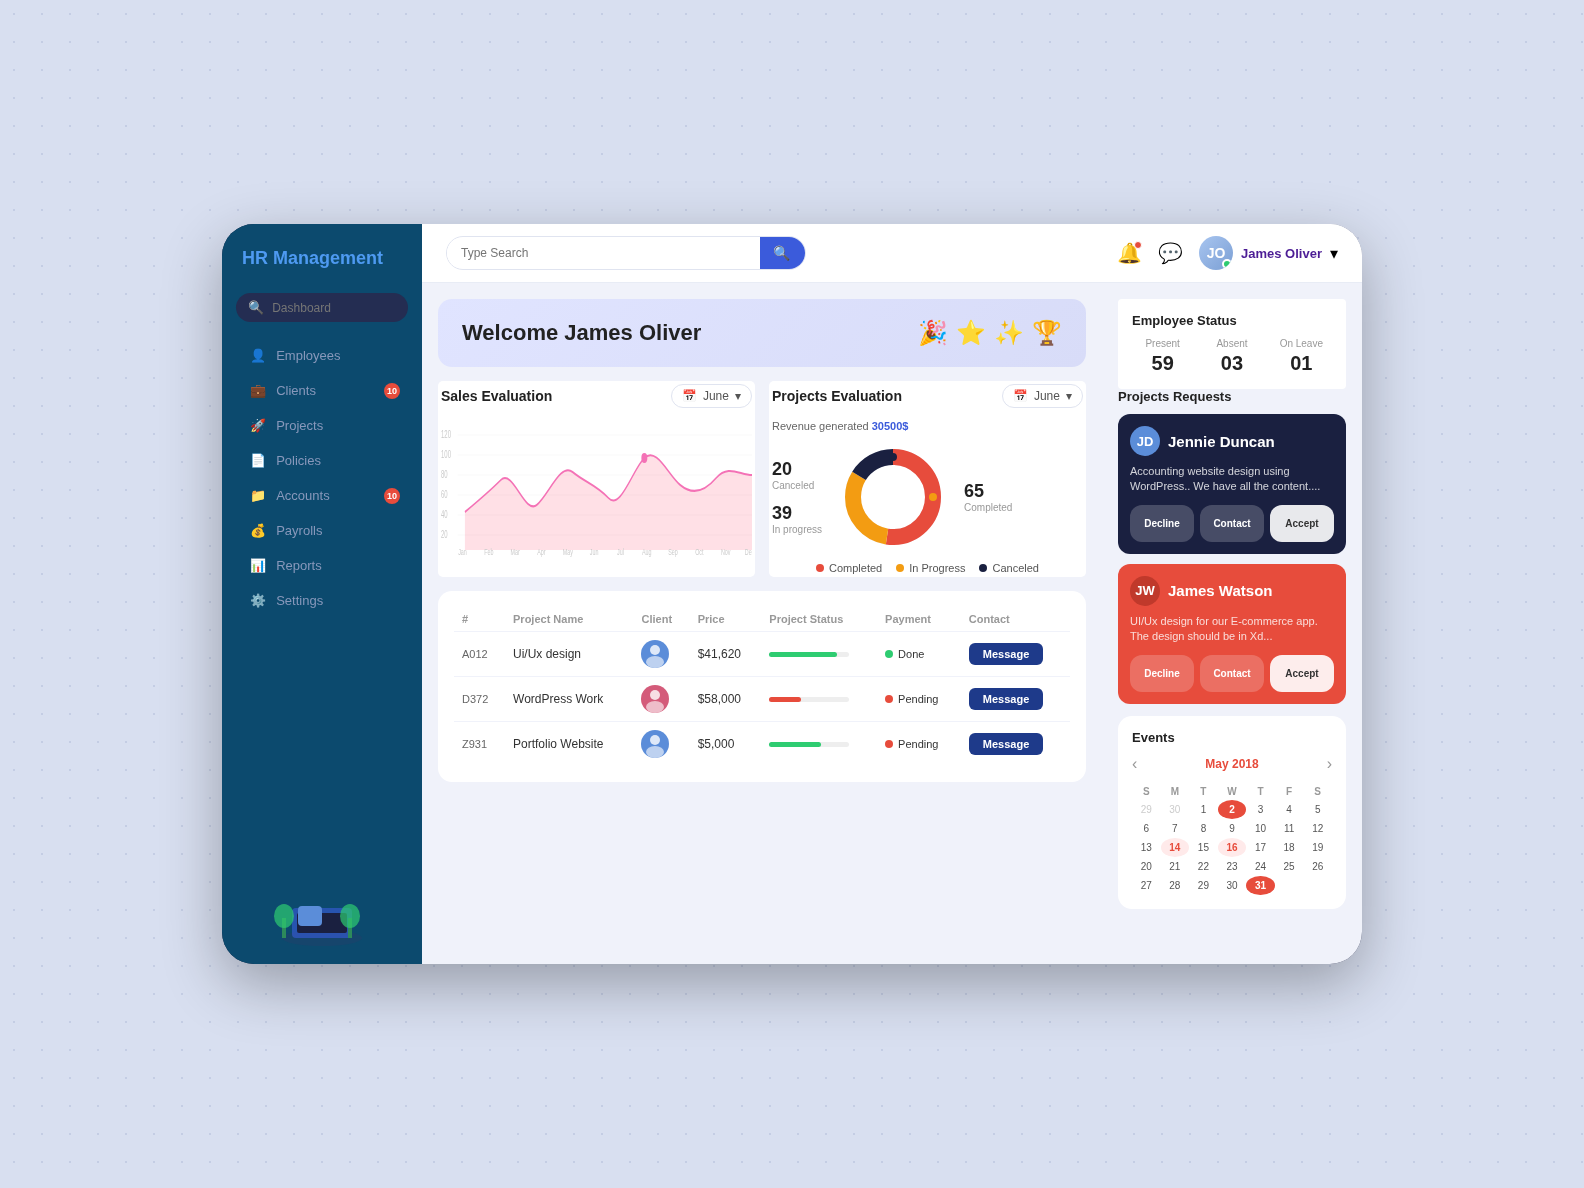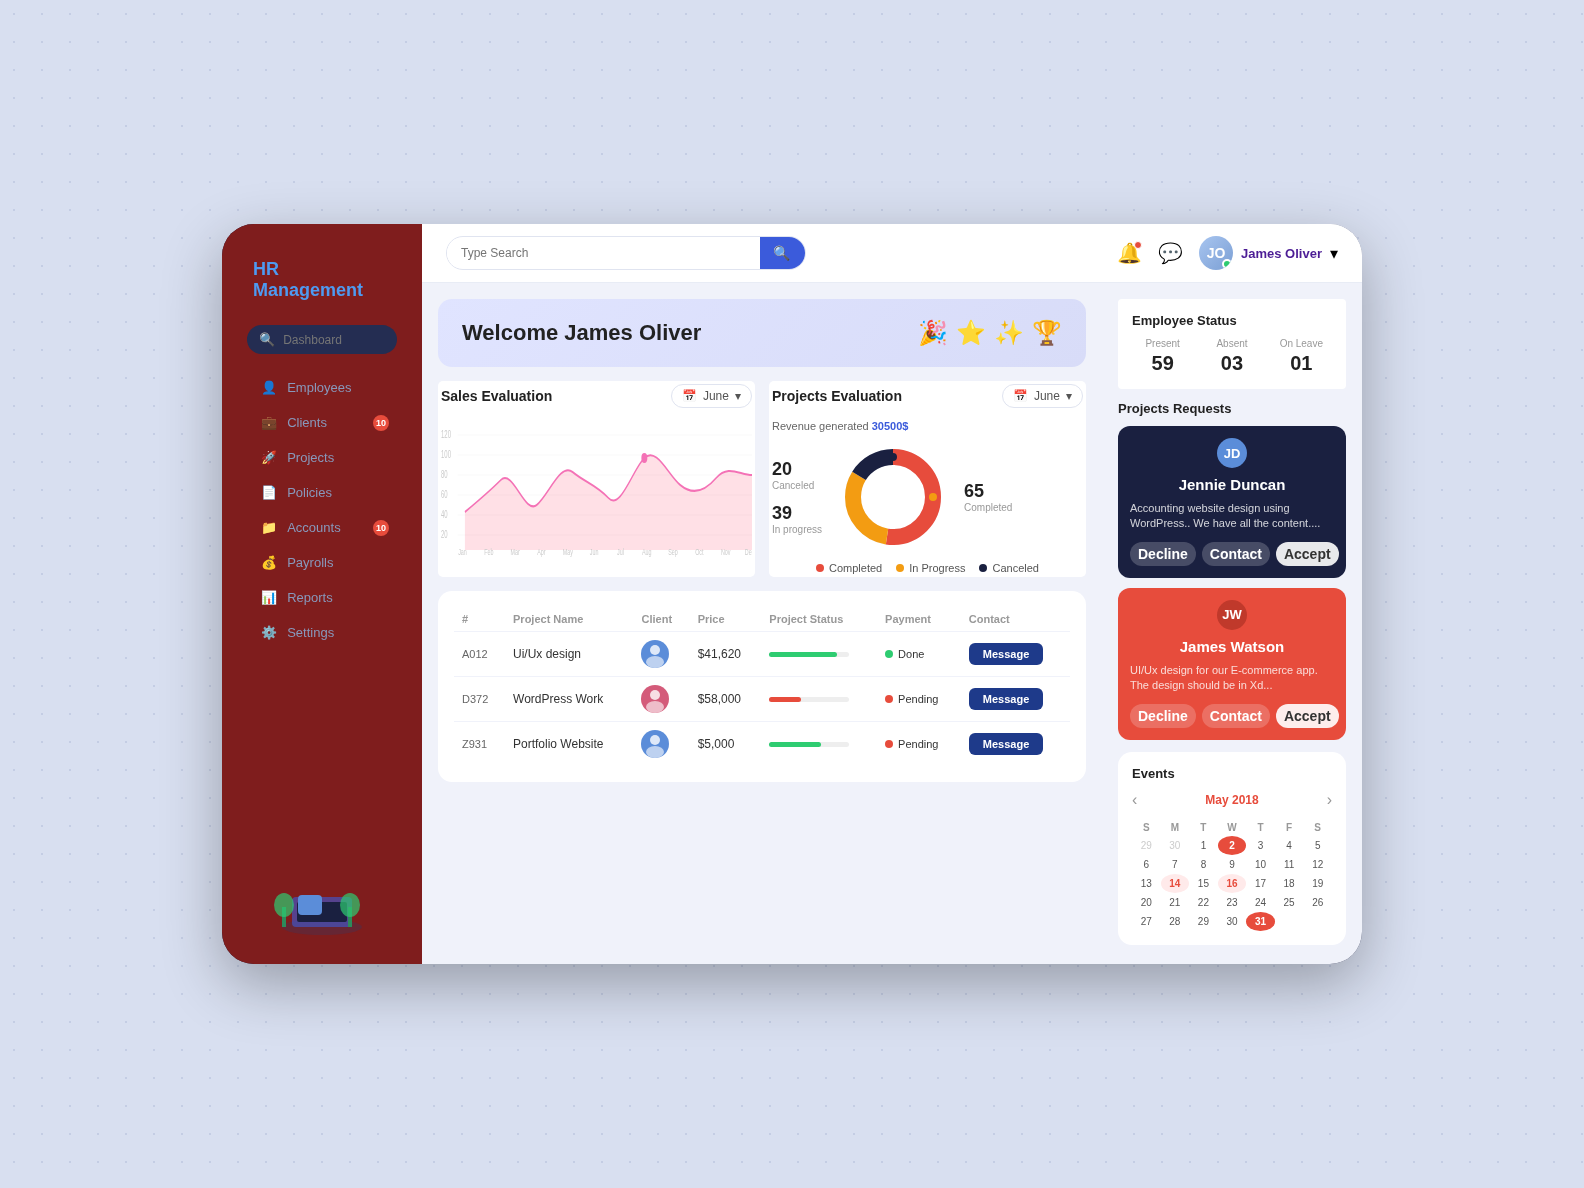--- a/index.html
+++ b/index.html
@@ -32,24 +32,24 @@
       width: 1140px;
       height: 740px;
       display: flex;
       overflow: hidden;
       box-shadow: 0 20px 60px rgba(0,0,0,0.3);
     }
 
     
     .sidebar {
       width: 200px;
-      background: #7f1d1d;
+      background: #0c4a6e;
       display: flex;
       flex-direction: column;
-      padding: 11px;
+      padding: 0;
       flex-shrink: 0;
     }
 
     .sidebar-logo {
       padding: 24px 20px 16px;
       color: #4e9af1;
       font-size: 18px;
       font-weight: 700;
     }
 
@@ -380,21 +380,20 @@
       font-size: 11px;
       cursor: pointer;
       font-weight: 600;
     }
 
     
     .employee-status-card {
       background: #fff;
       border-radius: 4px;
       padding: 14px;
-      margin-bottom: 12px;
     }
     .section-title {
       font-size: 13px;
       font-weight: 700;
       color: #222;
       margin-bottom: 10px;
     }
     .status-grid {
       display: grid;
       grid-template-columns: 1fr 1fr 1fr;
@@ -413,21 +412,20 @@
       margin-bottom: 10px;
     }
     .request-card.dark { background: #1a2040; }
     .request-card.red { background: #e74c3c; }
 
     .request-header {
       display: flex;
       align-items: center;
       gap: 8px;
       margin-bottom: 8px;
-      flex-direction: column;
     }
     .request-avatar {
       width: 30px; height: 30px;
       border-radius: 50%;
       background: #ddd;
       overflow: hidden;
       flex-shrink: 0;
     }
     .request-avatar-inner {
       width: 100%; height: 100%;
@@ -439,24 +437,24 @@
       color: #fff;
     }
     .request-name { font-size: 15px; font-weight: 700; color: #fff; }
     .request-desc { font-size: 11px; color: rgba(255,255,255,0.8); margin-bottom: 10px; line-height: 1.4; }
     .request-actions {
       display: flex;
       gap: 6px;
     }
     .req-btn {
       flex: 1;
-      padding: 4px 8px;
+      padding: 13px 8px;
       border: none;
       border-radius: 12px;
-      font-size: 14px;
+      font-size: 10px;
       cursor: pointer;
       font-weight: 600;
     }
     .req-btn.decline { background: rgba(255,255,255,0.2); color: #fff; }
     .req-btn.contact { background: rgba(255,255,255,0.2); color: #fff; }
     .req-btn.accept { background: rgba(255,255,255,0.9); color: #333; text-align: center; }
 
     .events-card {
       background: #fff;
       border-radius: 14px;

